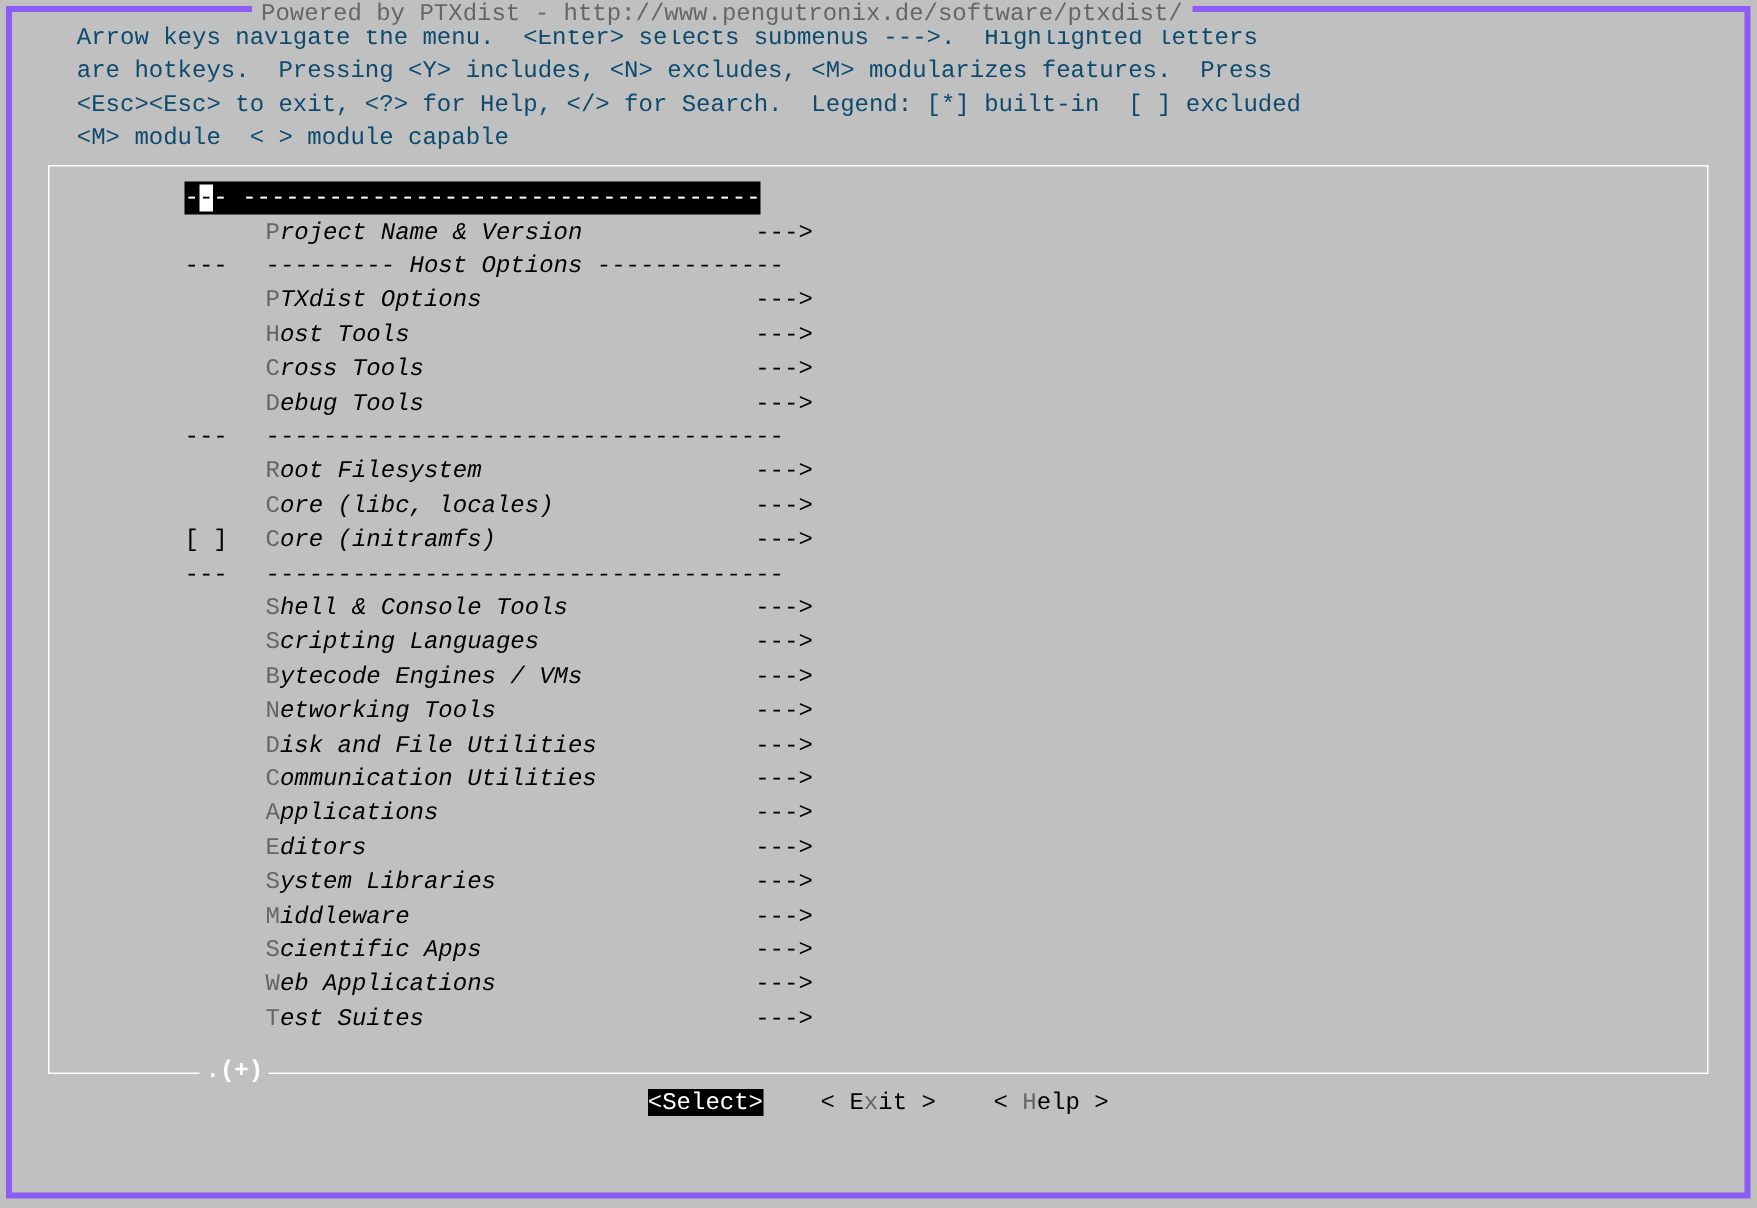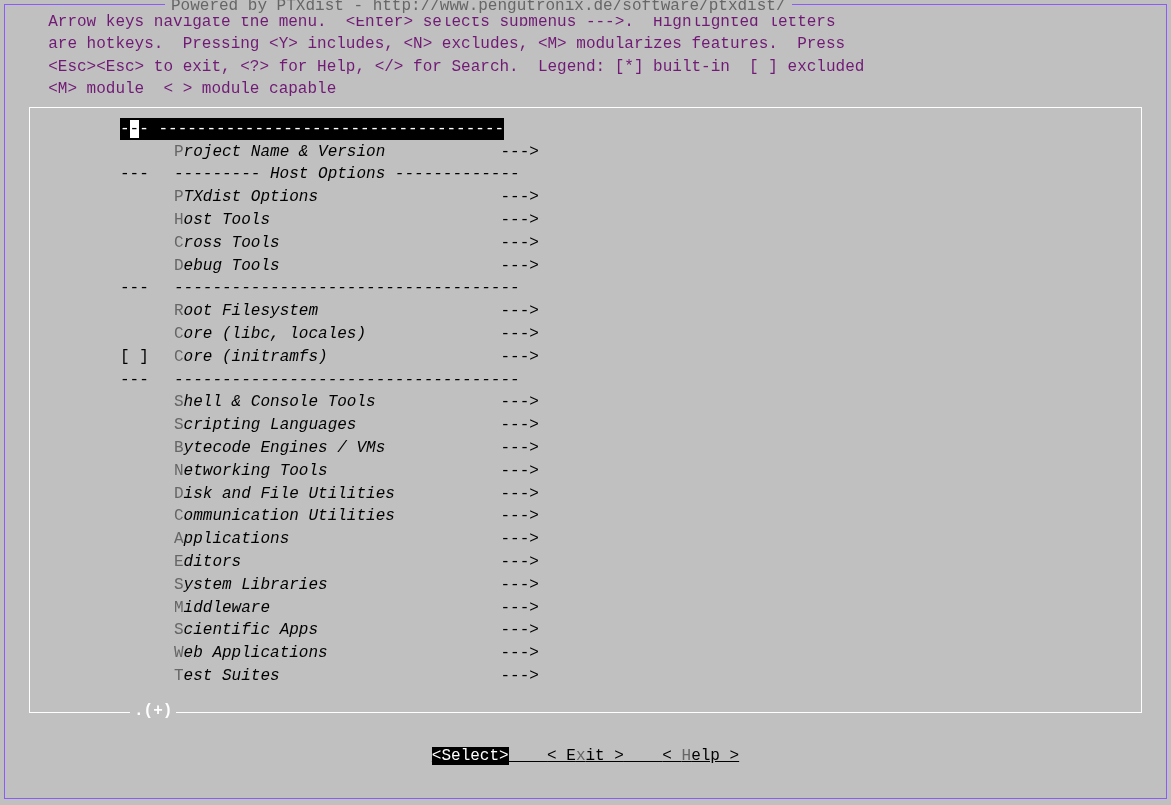--- a/index.html
+++ b/index.html
@@ -10,37 +10,37 @@
     font-size: 16px;
     line-height: 1.4;
     color: #000;
     width: 1171px;
     height: 805px;
     overflow: hidden;
   }
   .outer-box {
     position: relative;
     margin: 4px;
-    border: 1px solid #8b5cf6;
+    border: 4px solid #8b5cf6;
     height: 795px;
     box-sizing: border-box;
   }
   .title-bar {
     position: absolute;
     top: -10px;
     left: 160px;
     background: #c0c0c0;
     padding: 0 6px;
     color: #666;
     white-space: pre;
   }
   .help-text {
     padding: 6px 24px 4px 24px;
     white-space: pre-wrap;
-    color: #701a75;
+    color: #0c4a6e;
   }
   .inner-box {
     position: relative;
     margin: 2px 24px 0 24px;
     border: 1px solid #fff;
     height: 606px;
     box-sizing: border-box;
     padding-top: 10px;
   }
   .menu {
@@ -83,23 +83,22 @@
     bottom: -11px;
     left: 100px;
     background: #c0c0c0;
     padding: 0 4px;
     color: #fff;
     font-weight: bold;
     white-space: pre;
   }
   .button-bar {
     text-align: center;
-    margin-top: 32px;
+    margin-top: 8px;
     white-space: pre;
-    text-decoration: underline;
   }
   .btn-sel {
     background: #000;
     color: #fff;
   }
   .btn {
     color: #000;
   }
   .btn .k { color: #666; }
 </style>

